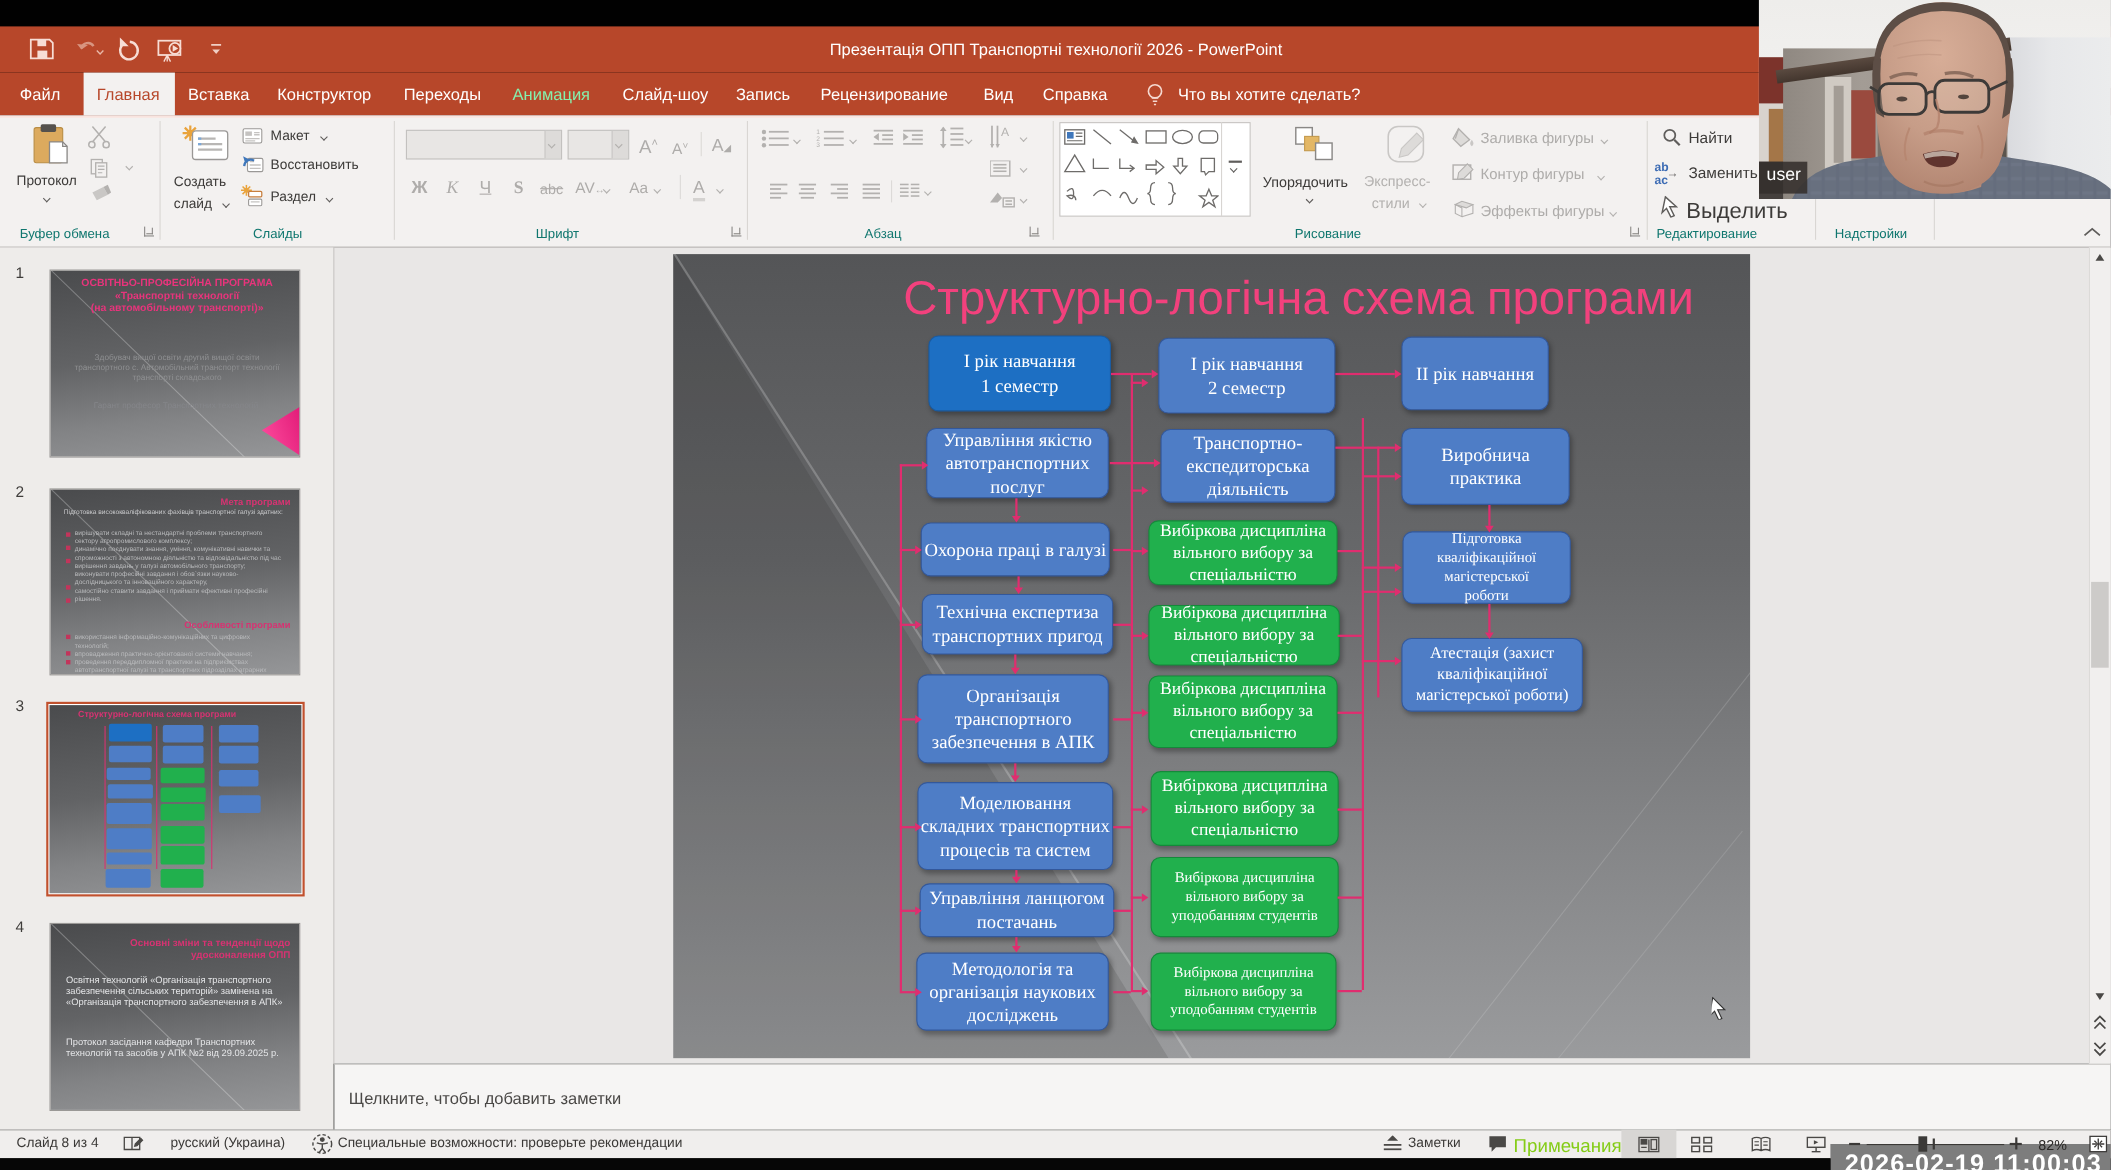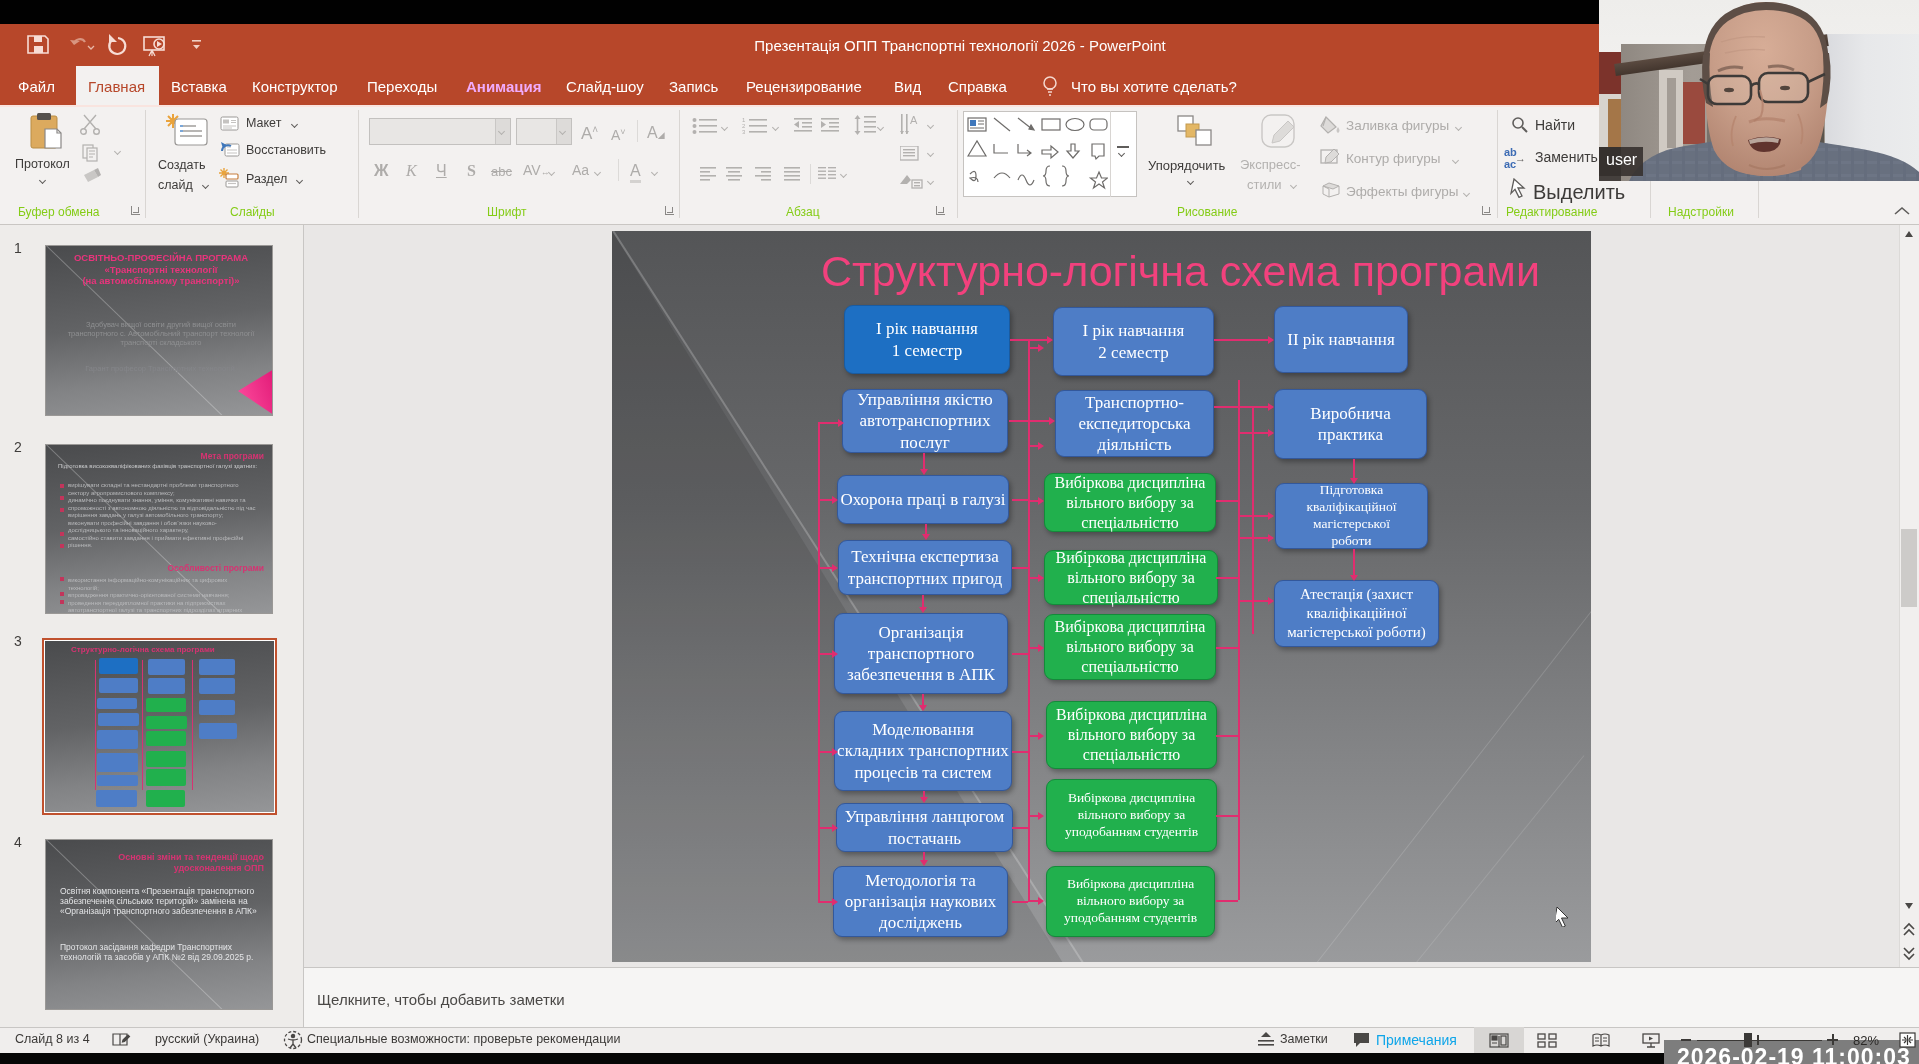--- a/index.html
+++ b/index.html
@@ -3,21 +3,21 @@
 <style>
 *{margin:0;padding:0;box-sizing:border-box}
 html,body{width:1919px;height:1064px;overflow:hidden;background:#000}
 body{font-family:"Liberation Sans",sans-serif;position:relative}
 .abs{position:absolute}
 .txt{white-space:nowrap}
 .chev{display:inline-block;width:7px;height:7px;position:absolute}
 .chev:before{content:"";position:absolute;left:0;top:1px;width:4px;height:4px;border-right:1.2px solid #5f5d5b;border-bottom:1.2px solid #5f5d5b;transform:rotate(45deg)}
 .chev.dis:before{border-color:#b3b1af}
 .sep{position:absolute;width:1px;background:#d9d6d3;top:110px;height:108px}
-.glabel{position:absolute;font-size:12px;color:#84cc16;top:205px}
+.glabel{position:absolute;font-size:12px;color:#0f766e;top:205px}
 .launch{position:absolute;width:9px;height:9px;border-left:1px solid #8a8886;border-bottom:1px solid #8a8886;top:206px}
 .launch:after{content:"";position:absolute;right:1px;bottom:1px;width:5px;height:5px;border-right:1.4px solid #8a8886;border-bottom:1.4px solid #8a8886}
 .rtxt{position:absolute;font-size:12.5px;color:#3d3b39}
 .dtxt{position:absolute;font-size:12.5px;color:#aeacaa}
 .thumbbg{background:linear-gradient(173deg,#4a4b4d 0%,#626365 45%,#828385 75%,#959698 100%);position:absolute;overflow:hidden}
 .fcbox{position:absolute;border-radius:9px;color:#fff;font-family:"Liberation Serif",serif;display:flex;align-items:center;justify-content:center;text-align:center;box-shadow:2px 3px 5px rgba(0,0,0,0.3)}
 .blue{background:#4e7dc6;border:1px solid #33589b}
 .dblue{background:#1d6fc3;border:1px solid #1a5ba0}
 .green{background:#21b04d;border:1px solid #148a3a}
 .pl{position:absolute;background:#e02d6f}
@@ -54,21 +54,21 @@
     </g>
 </svg>
 <div class="abs txt" style="left:750px;top:37px;width:420px;text-align:center;font-size:15px;color:#fff">Презентація ОПП Транспортні технології 2026  -  PowerPoint</div>
 <div class="abs" style="left:0;top:66px;width:1919px;height:39px;background:#b7472a"></div>
 <div class="abs" style="left:76px;top:66px;width:83px;height:39px;background:#f3f1f0"></div>
 <div class="abs txt" style="left:18px;top:78px;font-size:15px;font-weight:400;color:#fff">Файл</div>
 <div class="abs txt" style="left:88px;top:78px;font-size:15px;font-weight:400;color:#b7472a">Главная</div>
 <div class="abs txt" style="left:171px;top:78px;font-size:15px;font-weight:400;color:#fff">Вставка</div>
 <div class="abs txt" style="left:252px;top:78px;font-size:15px;font-weight:400;color:#fff">Конструктор</div>
 <div class="abs txt" style="left:367px;top:78px;font-size:15px;font-weight:400;color:#fff">Переходы</div>
-<div class="abs txt" style="left:466px;top:78px;font-size:15px;font-weight:700;color:#f0abfc">Анимация</div>
+<div class="abs txt" style="left:466px;top:78px;font-size:15px;font-weight:400;color:#86efac">Анимация</div>
 <div class="abs txt" style="left:566px;top:78px;font-size:15px;font-weight:400;color:#fff">Слайд-шоу</div>
 <div class="abs txt" style="left:669px;top:78px;font-size:15px;font-weight:400;color:#fff">Запись</div>
 <div class="abs txt" style="left:746px;top:78px;font-size:15px;font-weight:400;color:#fff">Рецензирование</div>
 <div class="abs txt" style="left:894px;top:78px;font-size:15px;font-weight:400;color:#fff">Вид</div>
 <div class="abs txt" style="left:948px;top:78px;font-size:15px;font-weight:400;color:#fff">Справка</div>
 <svg class="abs" style="left:1040px;top:74px" width="20" height="24" viewBox="0 0 20 24">
 <g stroke="#f5d8cf" stroke-width="1.5" fill="none">
       <circle cx="10" cy="9" r="6"></circle>
       <path d="M7 15 h6 M8 18 h4 M9 21 h2"></path>
     </g>
@@ -409,21 +409,21 @@
     <div class="abs" style="left:22px;top:132px;width:190px;font-size:6px;line-height:7.5px;color:#b9babc">використання інформаційно-комунікаційних та цифрових технологій;<br>впровадження практично-орієнтованої системи навчання;<br>проведення переддипломної практики на підприємствах автотранспортної галузі та транспортних підрозділах аграрних підприємств.</div>
     <div class="abs" style="left:14px;top:132px;width:4px;height:4px;background:#c2355b"></div>
     <div class="abs" style="left:14px;top:147px;width:4px;height:4px;background:#c2355b"></div>
     <div class="abs" style="left:14px;top:155px;width:4px;height:4px;background:#c2355b"></div>
   </div>
 <div class="abs" style="left:42px;top:638px;width:235px;height:177px;border:2px solid #c0512e;background:#fff"></div>
 <div class="thumbbg" style="left:45px;top:641px;width:229px;height:171px"></div>
 <div class="thumbbg" style="left:45px;top:839px;width:228px;height:171px;border:1px solid #9a9896">
     <div class="abs" style="left:0;top:0;width:1px;height:247px;background:rgba(255,255,255,0.28);transform:rotate(-46deg);transform-origin:0 0"></div>
     <div class="abs" style="right:8px;top:12px;width:190px;text-align:right;font-weight:700;font-size:9px;line-height:11px;color:#d63372">Основні зміни та тенденції щодо удосконалення ОПП</div>
-    <div class="abs" style="left:14px;top:46px;width:206px;font-size:8.5px;line-height:10px;color:#e4e5e7">Освітня компонента «Презентація транспортного забезпечення сільських територій» замінена на «Організація транспортного забезпечення в АПК»</div>
+    <div class="abs" style="left:14px;top:46px;width:206px;font-size:8.5px;line-height:10px;color:#e4e5e7">Освітня технологій «Організація транспортного забезпечення сільських територій» замінена на «Організація транспортного забезпечення в АПК»</div>
     <div class="abs" style="left:14px;top:102px;width:206px;font-size:8.5px;line-height:10px;color:#e4e5e7">Протокол засідання кафедри Транспортних технологій та засобів у АПК №2 від 29.09.2025 р.</div>
   </div>
 <div class="abs" style="left:14px;top:240px;font-size:14px;color:#3f3d3b">1</div>
 <div class="abs" style="left:14px;top:439px;font-size:14px;color:#3f3d3b">2</div>
 <div class="abs" style="left:14px;top:633px;font-size:14px;color:#3f3d3b">3</div>
 <div class="abs" style="left:14px;top:834px;font-size:14px;color:#3f3d3b">4</div>
 <div class="abs" style="left:612px;top:231px;width:979px;height:731px;overflow:hidden;
 background:linear-gradient(180deg,#545557 0%,#67686a 38%,#828385 70%,#9a9b9d 100%)">
 <div class="abs" style="left:0;top:0;width:979px;height:731px;background:rgba(25,25,27,0.13);clip-path:polygon(0 0,0 100%,46% 100%)"></div>
 <div class="abs" style="left:0;top:0;width:1.5px;height:880px;background:rgba(255,255,255,0.22);transform:rotate(-32.7deg);transform-origin:0 0"></div>
@@ -572,21 +572,21 @@
 <g fill="#4a4846">
       <path d="M9 0 l5 5 h-10 z"></path>
       <rect x="1" y="8" width="16" height="1.6"></rect>
       <rect x="1" y="12" width="16" height="1.6"></rect>
     </g>
   </svg>
 <div class="abs txt" style="left:1280px;top:1032px;font-size:12.5px;color:#3b3937">Заметки</div>
 <svg class="abs" style="left:1352px;top:1032px" width="19" height="16" viewBox="0 0 19 16">
 <path d="M2 1 h15 v10 h-9 l-4 4 v-4 h-2 z" fill="#4a4846"></path>
   </svg>
-<div class="abs txt" style="left:1376px;top:1032px;font-size:14px;color:#0ea5e9">Примечания</div>
+<div class="abs txt" style="left:1376px;top:1032px;font-size:17px;color:#84cc16">Примечания</div>
 <div class="abs" style="left:1474px;top:1027px;width:50px;height:26px;background:#d8d6d4"></div>
 <svg class="abs" style="left:1489px;top:1033px" width="20" height="15" viewBox="0 0 20 15">
 <g fill="none" stroke="#4a4846" stroke-width="1.2">
       <rect x="1" y="1" width="18" height="13"></rect>
       <rect x="3" y="3" width="5" height="4" fill="#4a4846"></rect>
       <path d="M3 10 h5 M10 3 v11"></path>
       <rect x="12" y="3" width="5" height="9"></rect>
     </g>
   </svg>
 <svg class="abs" style="left:1537px;top:1033px" width="20" height="15" viewBox="0 0 20 15">

